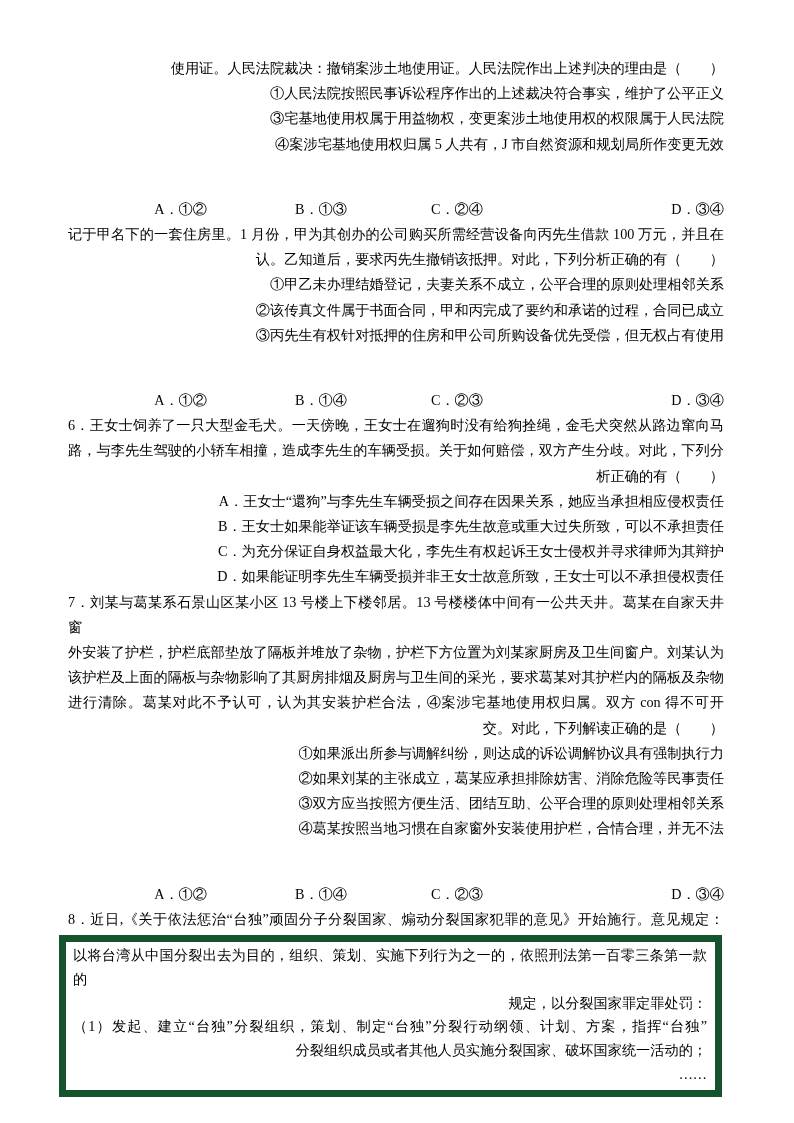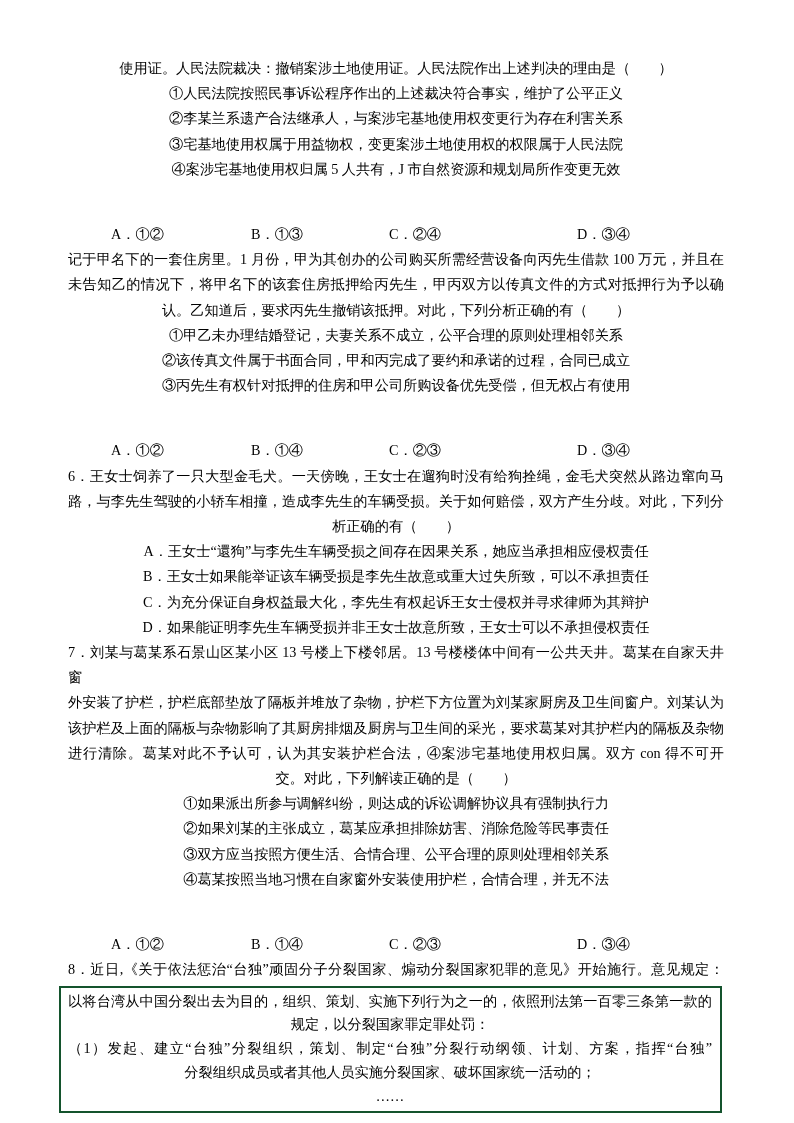--- a/index.html
+++ b/index.html
@@ -15,83 +15,81 @@
   .doc-body {
     position: absolute;
     left: 68px;
     top: 56px;
     width: 656px;
     font-size: 14.2px;
     line-height: 25.2px;
   }
   .line {
     white-space: pre-wrap;
-    text-align: center;
+    text-align: right;
     min-height: 25.2px;
   }
   .line.just {
     text-align: justify;
     text-align-last: justify;
     text-justify: inter-character;
   }
   .opts {
     display: grid;
     grid-template-columns: 139px 140px 136px auto;
   }
   .opts span { display: block; margin-top: 40px; }
   .quote-box {
     box-sizing: border-box;
     margin-left: -9px;
     width: 663px;
-    border: 2px solid #14532d;
+    border: 7px solid #14532d;
     padding: 2px 8px 3px 7px;
     margin-top: 3px;
   }
   .quote-box .line {
     line-height: 23.8px;
     min-height: 23.8px;
   }
   .quote-box .line.just {
     text-align: justify;
     text-align-last: justify;
     text-justify: inter-character;
   }
 </style>
 </head>
 <body>
 
 <div class="doc-body">
     <div class="line">使用证。人民法院裁决：撤销案涉土地使用证。人民法院作出上述判决的理由是（　　）</div>
     <div class="line">①人民法院按照民事诉讼程序作出的上述裁决符合事实，维护了公平正义</div>
-    <div class="line">②李某兰系遗产合法继承人，与案涉宅基地使用权变更行为存在利害关系</div>
     <div class="line">③宅基地使用权属于用益物权，变更案涉土地使用权的权限属于人民法院</div>
     <div class="line">④案涉宅基地使用权归属 5 人共有，J 市自然资源和规划局所作变更无效</div>
     <div class="line opts"><span>A．①②</span><span>B．①③</span><span>C．②④</span><span>D．③④</span></div>
     <div class="line just">记于甲名下的一套住房里。1 月份，甲为其创办的公司购买所需经营设备向丙先生借款 100 万元，并且在</div>
-    <div class="line just">未告知乙的情况下，将甲名下的该套住房抵押给丙先生，甲丙双方以传真文件的方式对抵押行为予以确</div>
     <div class="line">认。乙知道后，要求丙先生撤销该抵押。对此，下列分析正确的有（　　）</div>
     <div class="line">①甲乙未办理结婚登记，夫妻关系不成立，公平合理的原则处理相邻关系</div>
     <div class="line">②该传真文件属于书面合同，甲和丙完成了要约和承诺的过程，合同已成立</div>
     <div class="line">③丙先生有权针对抵押的住房和甲公司所购设备优先受偿，但无权占有使用</div>
     <div class="line opts"><span>A．①②</span><span>B．①④</span><span>C．②③</span><span>D．③④</span></div>
     <div class="line just">6．王女士饲养了一只大型金毛犬。一天傍晚，王女士在遛狗时没有给狗拴绳，金毛犬突然从路边窜向马</div>
     <div class="line just">路，与李先生驾驶的小轿车相撞，造成李先生的车辆受损。关于如何赔偿，双方产生分歧。对此，下列分</div>
     <div class="line">析正确的有（　　）</div>
     <div class="line">A．王女士“還狗”与李先生车辆受损之间存在因果关系，她应当承担相应侵权责任</div>
     <div class="line">B．王女士如果能举证该车辆受损是李先生故意或重大过失所致，可以不承担责任</div>
     <div class="line">C．为充分保证自身权益最大化，李先生有权起诉王女士侵权并寻求律师为其辩护</div>
     <div class="line">D．如果能证明李先生车辆受损并非王女士故意所致，王女士可以不承担侵权责任</div>
     <div class="line just">7．刘某与葛某系石景山区某小区 13 号楼上下楼邻居。13 号楼楼体中间有一公共天井。葛某在自家天井窗</div>
     <div class="line just">外安装了护栏，护栏底部垫放了隔板并堆放了杂物，护栏下方位置为刘某家厨房及卫生间窗户。刘某认为</div>
     <div class="line just">该护栏及上面的隔板与杂物影响了其厨房排烟及厨房与卫生间的采光，要求葛某对其护栏内的隔板及杂物</div>
     <div class="line just">进行清除。葛某对此不予认可，认为其安装护栏合法，④案涉宅基地使用权归属。双方 con 得不可开</div>
     <div class="line">交。对此，下列解读正确的是（　　）</div>
     <div class="line">①如果派出所参与调解纠纷，则达成的诉讼调解协议具有强制执行力</div>
     <div class="line">②如果刘某的主张成立，葛某应承担排除妨害、消除危险等民事责任</div>
-    <div class="line">③双方应当按照方便生活、合情合理、公平合理的原则处理相邻关系</div>
+    <div class="line">③双方应当按照方便生活、团结互助、公平合理的原则处理相邻关系</div>
     <div class="line">④葛某按照当地习惯在自家窗外安装使用护栏，合情合理，并无不法</div>
     <div class="line opts"><span>A．①②</span><span>B．①④</span><span>C．②③</span><span>D．③④</span></div>
     <div class="line just">8．近日,《关于依法惩治“台独”顽固分子分裂国家、煽动分裂国家犯罪的意见》开始施行。意见规定：</div>
     <div class="quote-box">
       <div class="line just">以将台湾从中国分裂出去为目的，组织、策划、实施下列行为之一的，依照刑法第一百零三条第一款的</div>
       <div class="line">规定，以分裂国家罪定罪处罚：</div>
       <div class="line just">（1）发起、建立“台独”分裂组织，策划、制定“台独”分裂行动纲领、计划、方案，指挥“台独”</div>
       <div class="line">分裂组织成员或者其他人员实施分裂国家、破坏国家统一活动的；</div>
       <div class="line">……</div>
     </div>

